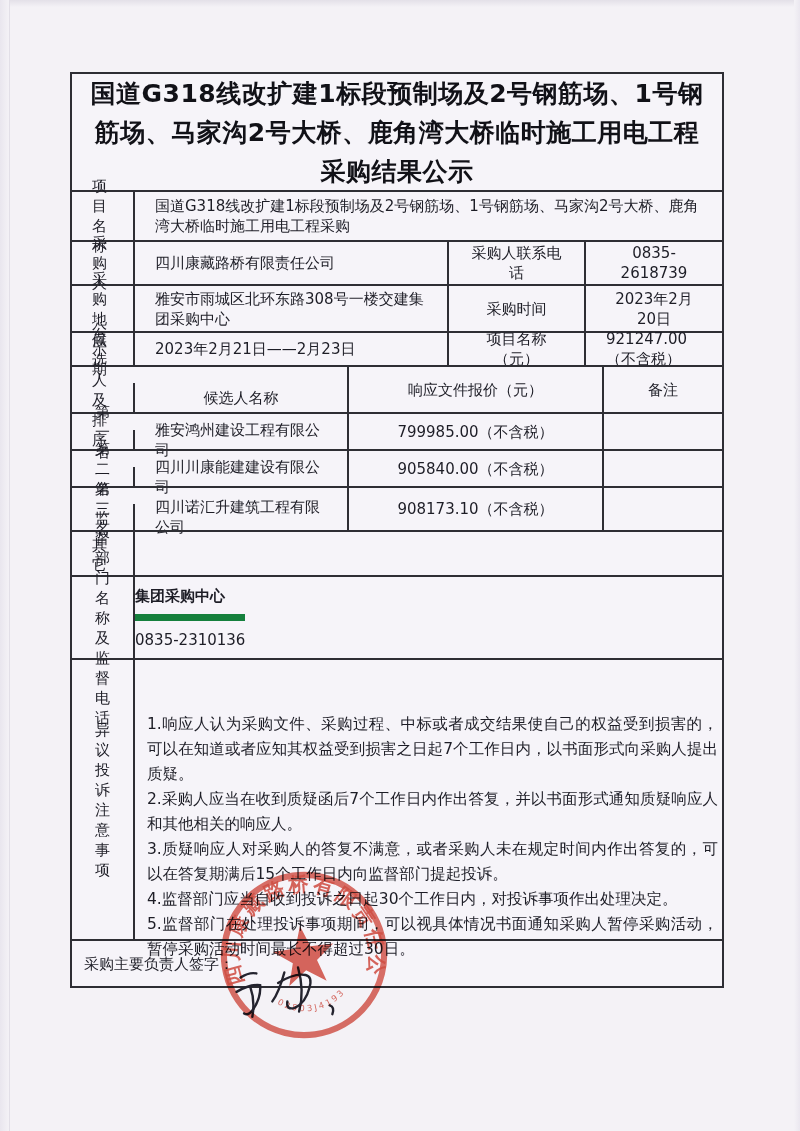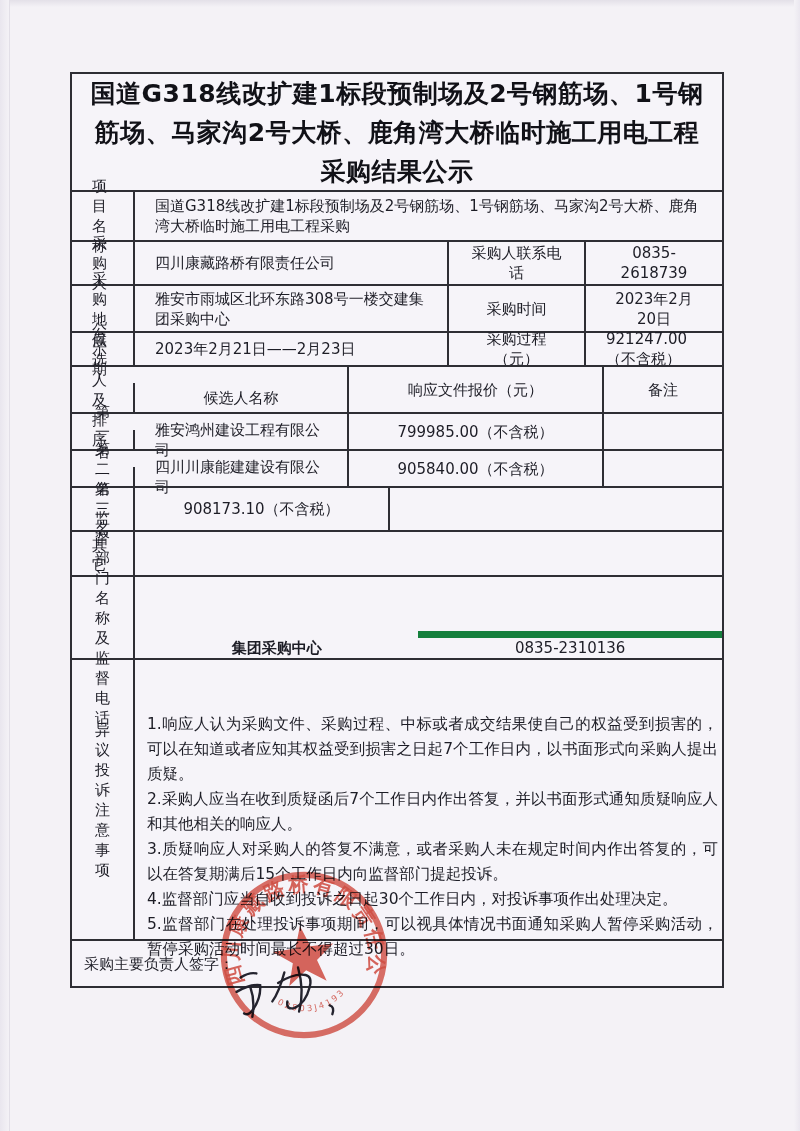--- a/index.html
+++ b/index.html
@@ -40,21 +40,21 @@
 
   .h50{height:50px}.h44{height:44px}.h47{height:47px}.h34{height:34px}
   .h46{height:37px}.h45{height:45px}.h281{height:281px}.hsign{height:47px}
 
   .v2{flex:0 0 314px;}
   .l2{flex:0 0 137px;}
   .cname{flex:0 0 214px;margin-top:16px;}
   .cprice{flex:0 0 255px;}
 
   .clip{overflow:hidden;align-items:flex-start;}
-  .sup-right{flex:1 1 auto;display:flex;flex-direction:row;padding:0;align-items:flex-end;}
+  .sup-right{flex:1 1 auto;display:flex;flex-direction:column;padding:0;align-items:flex-start;}
   .sup-sub{flex:1 1 auto;display:flex;align-items:center;justify-content:center;
     font-size:15px;}
   .sup-sub + .sup-sub{border-top:7px solid #15803d;}
 
   .obj-cell{align-items:flex-start;padding:52px 4px 10px 12px;}
   .obj-list{font-size:15.5px;line-height:25px;text-align:justify;}
   .obj-list div{margin:0;}
 
   .sign-cell{flex:1;padding-left:12px;font-size:15px;}
 
@@ -95,21 +95,21 @@
   <div class="row h47">
     <div class="cell lab">采购地点</div>
     <div class="cell v2">雅安市雨城区北环东路308号一楼交建集团采购中心</div>
     <div class="cell l2 c-center">采购时间</div>
     <div class="cell grow c-center">2023年2月20日</div>
   </div>
 
   <div class="row h34">
     <div class="cell lab">公示期</div>
     <div class="cell v2">2023年2月21日——2月23日</div>
-    <div class="cell l2 c-center">采购过程（元）</div>
+    <div class="cell l2 c-center">项目名称（元）</div>
     <div class="cell grow">921247.00（不含税）</div>
   </div>
 
   <div class="row h47">
     <div class="cell lab">候选人及排序</div>
     <div class="cell cname c-center">候选人名称</div>
     <div class="cell cprice c-center">响应文件报价（元）</div>
     <div class="cell grow c-center">备注</div>
   </div>
 
@@ -122,20 +122,21 @@
 
   <div class="row h46">
     <div class="cell lab c-center">第二名</div>
     <div class="cell cname">四川川康能建建设有限公司</div>
     <div class="cell cprice c-center">905840.00（不含税）</div>
     <div class="cell grow"></div>
   </div>
 
   <div class="row h44">
     <div class="cell lab c-center">第三名</div>
+    <div class="cell cname">四川诺汇升建筑工程有限公司</div>
     <div class="cell cprice c-center">908173.10（不含税）</div>
     <div class="cell grow"></div>
   </div>
 
   <div class="row h45">
     <div class="cell lab clip">其它需说明事项</div>
     <div class="cell grow"></div>
   </div>
 
   <div class="row" style="height:83px">

